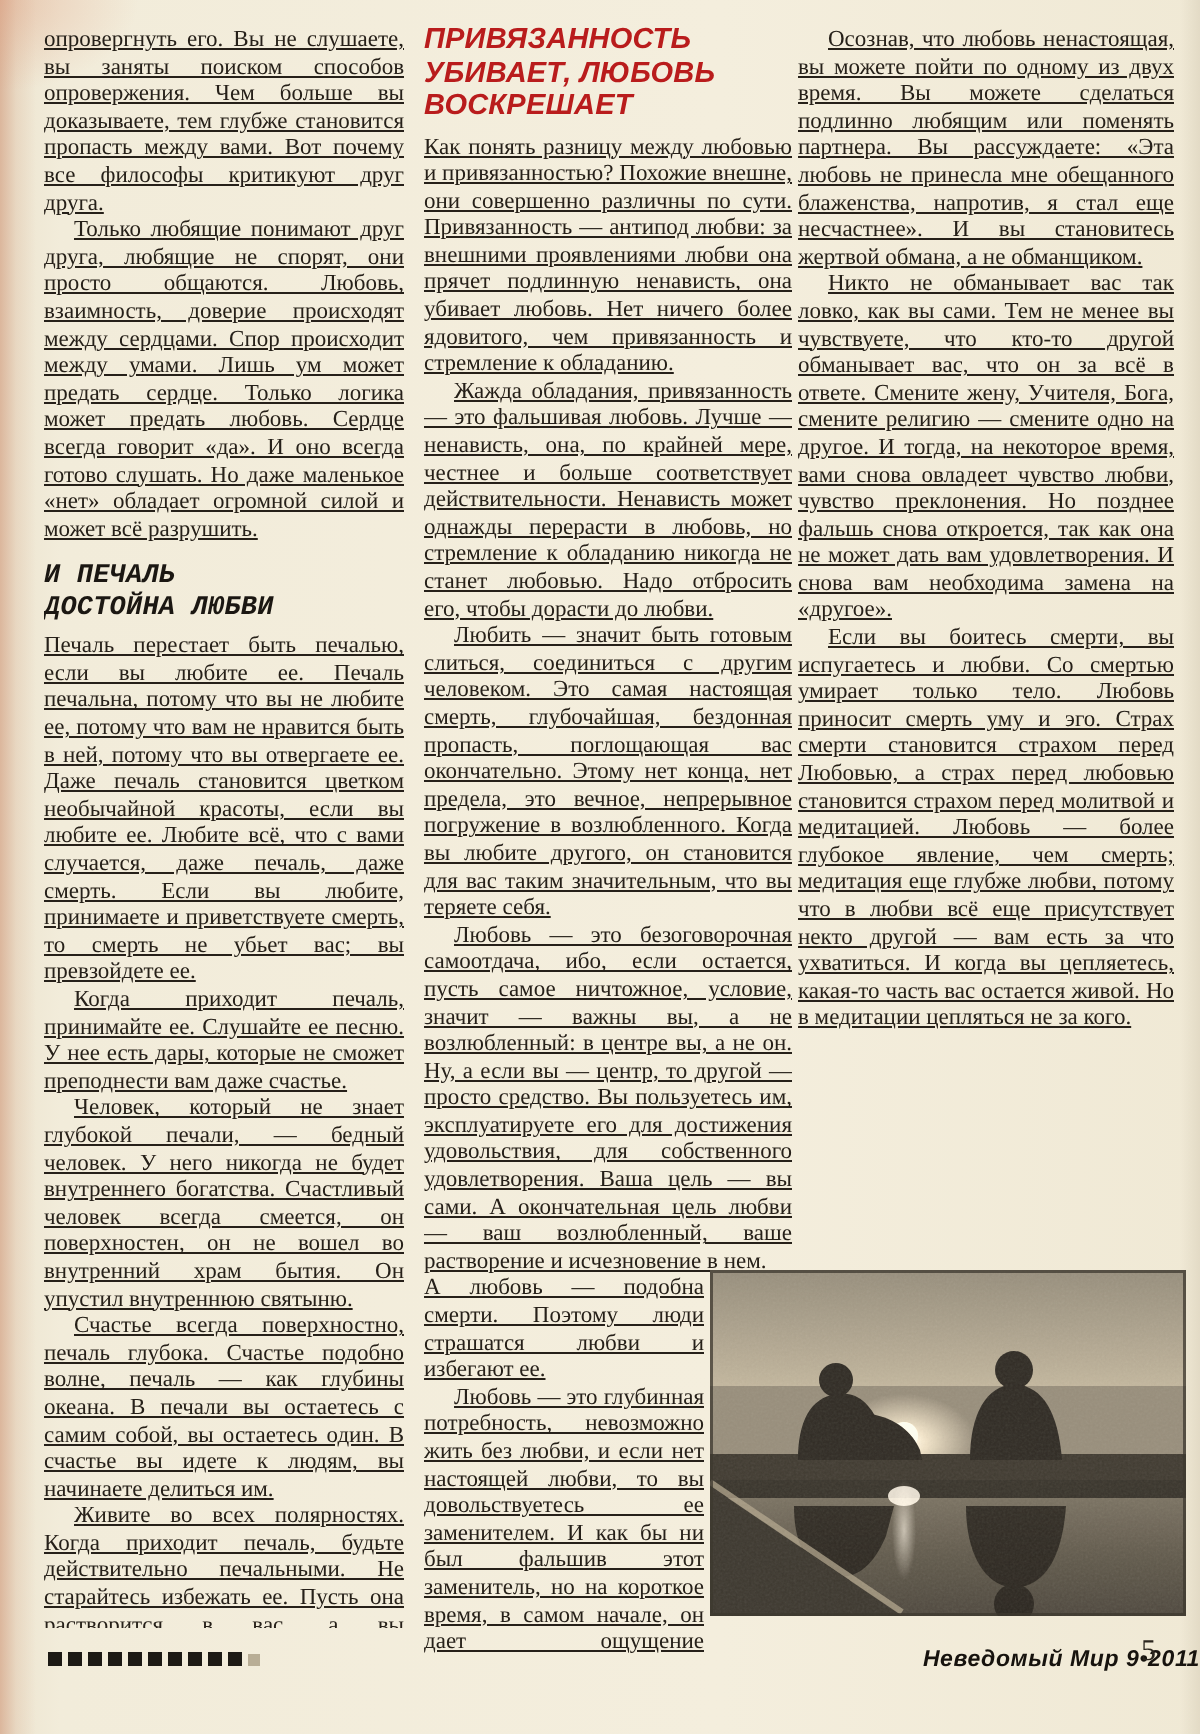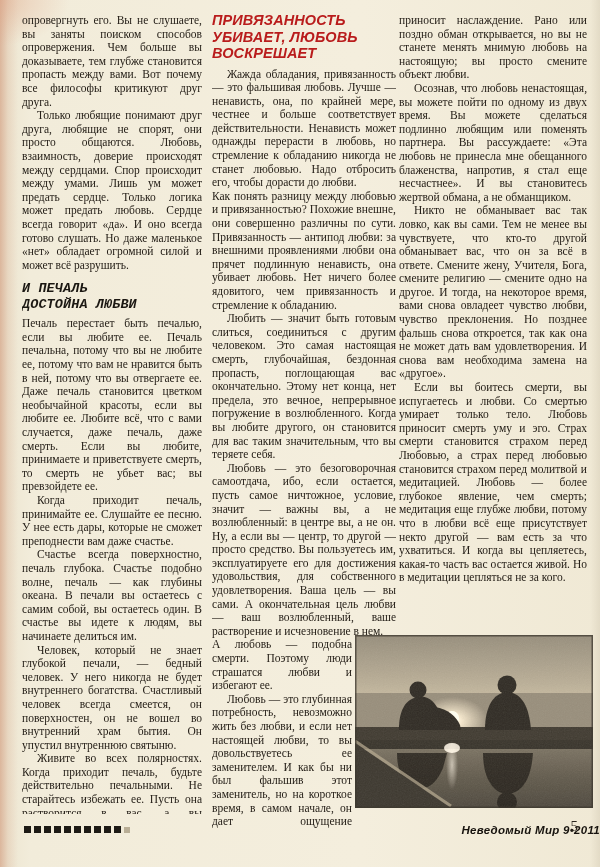--- a/index.html
+++ b/index.html
@@ -13,21 +13,21 @@
     background:linear-gradient(90deg,rgba(203,137,106,.50),rgba(203,137,106,.16) 45%,rgba(203,137,106,0) 100%);}
   .edge-corner{position:absolute;left:0;top:0;width:70px;height:46px;
     background:radial-gradient(ellipse at 0 0,rgba(222,160,130,.45),rgba(222,160,130,0) 70%);}
   .edge-right{position:absolute;right:0;top:0;bottom:0;width:10px;
     background:linear-gradient(270deg,rgba(110,92,62,.10),rgba(110,92,62,0));}
   .col{position:absolute;font-size:11.5px;line-height:13.6px;text-align:justify;text-justify:inter-word;}
   .col1{left:22px;top:14px;width:180px;height:800px;overflow:hidden;}
   .col2{left:212px;top:10px;width:184px;height:818px;overflow:hidden;}
   .col3{left:399px;top:14px;width:188px;height:620px;overflow:hidden;}
   .block{margin:0;}
-  .para{text-indent:15px;}
+  .para{text-indent:15px;text-decoration:underline;}
   .cont{text-indent:0;}
   .h1{font-family:Liberation Mono, monospace;font-weight:bold;font-style:italic;
       font-size:13.5px;line-height:15.5px;white-space:pre-line;text-align:left;
       margin:9px 0 5px;letter-spacing:.1px;color:#1b1712;}
   .h2{font-family:"Liberation Sans",sans-serif;font-weight:bold;font-style:italic;
       font-size:14.5px;line-height:16.5px;white-space:pre-line;text-align:left;
       margin:2px 0 6px;letter-spacing:.1px;color:#b91c1c;}
   .narrow{width:140px;}
   .photo{position:absolute;left:355px;top:635px;width:238px;height:173px;
     filter:sepia(.28) saturate(.85) contrast(.98);
@@ -50,43 +50,42 @@
   <div class="edge-corner"></div>
   <div class="edge-right"></div>
 
   <div class="col col1">
       <div class="block para cont">опровергнуть его. Вы не слушаете, вы заняты поиском способов опровержения. Чем больше вы доказываете, тем глубже становится пропасть между вами. Вот почему все философы критикуют друг друга.</div>
       <div class="block para">Только любящие понимают друг друга, любящие не спорят, они просто общаются. Любовь, взаимность, доверие происходят между сердцами. Спор происходит между умами. Лишь ум может предать сердце. Только логика может предать любовь. Сердце всегда говорит «да». И оно всегда готово слушать. Но даже маленькое «нет» обладает огромной силой и может всё разрушить.</div>
       <div class="block h1">И ПЕЧАЛЬ
 ДОСТОЙНА ЛЮБВИ</div>
       <div class="block para cont">Печаль перестает быть печалью, если вы любите ее. Печаль печальна, потому что вы не любите ее, потому что вам не нравится быть в ней, потому что вы отвергаете ее. Даже печаль становится цветком необычайной красоты, если вы любите ее. Любите всё, что с вами случается, даже печаль, даже смерть. Если вы любите, принимаете и приветствуете смерть, то смерть не убьет вас; вы превзойдете ее.</div>
       <div class="block para">Когда приходит печаль, принимайте ее. Слушайте ее песню. У нее есть дары, которые не сможет преподнести вам даже счастье.</div>
+      <div class="block para">Человек, который не знает глубокой печали, — бедный человек. У него никогда не будет внутреннего богатства. Счастливый человек всегда смеется, он поверхностен, он не вошел во внутренний храм бытия. Он упустил внутреннюю святыню.</div>
       <div class="block para">Счастье всегда поверхностно, печаль глубока. Счастье подобно волне, печаль — как глубины океана. В печали вы остаетесь с самим собой, вы остаетесь один. В счастье вы идете к людям, вы начинаете делиться им.</div>
-      <div class="block para">Человек, который не знает глубокой печали, — бедный человек. У него никогда не будет внутреннего богатства. Счастливый человек всегда смеется, он поверхностен, он не вошел во внутренний храм бытия. Он упустил внутреннюю святыню.</div>
       <div class="block para">Живите во всех полярностях. Когда приходит печаль, будьте действительно печальными. Не старайтесь избежать ее. Пусть она растворится в вас, а вы растворитесь в ней.</div>
     </div>
 
   <div class="col col2">
     <div>
         <div class="block h2">ПРИВЯЗАННОСТЬ
 УБИВАЕТ, ЛЮБОВЬ
 ВОСКРЕШАЕТ</div>
+        <div class="block para cont">Как понять разницу между любовью и привязанностью? Похожие внешне, они совершенно различны по сути. Привязанность — антипод любви: за внешними проявлениями любви она прячет подлинную ненависть, она убивает любовь. Нет ничего более ядовитого, чем привязанность и стремление к обладанию.</div>
         <div class="block para">Жажда обладания, привязанность — это фальшивая любовь. Лучше — ненависть, она, по крайней мере, честнее и больше соответствует действительности. Ненависть может однажды перерасти в любовь, но стремление к обладанию никогда не станет любовью. Надо отбросить его, чтобы дорасти до любви.</div>
-        <div class="block para cont">Как понять разницу между любовью и привязанностью? Похожие внешне, они совершенно различны по сути. Привязанность — антипод любви: за внешними проявлениями любви она прячет подлинную ненависть, она убивает любовь. Нет ничего более ядовитого, чем привязанность и стремление к обладанию.</div>
         <div class="block para">Любить — значит быть готовым слиться, соединиться с другим человеком. Это самая настоящая смерть, глубочайшая, бездонная пропасть, поглощающая вас окончательно. Этому нет конца, нет предела, это вечное, непрерывное погружение в возлюбленного. Когда вы любите другого, он становится для вас таким значительным, что вы теряете себя.</div>
         <div class="block para">Любовь — это безоговорочная самоотдача, ибо, если остается, пусть самое ничтожное, условие, значит — важны вы, а не возлюбленный: в центре вы, а не он. Ну, а если вы — центр, то другой — просто средство. Вы пользуетесь им, эксплуатируете его для достижения удовольствия, для собственного удовлетворения. Ваша цель — вы сами. А окончательная цель любви — ваш возлюбленный, ваше растворение и исчезновение в нем.</div>
       </div>
     <div class="narrow">
         <div class="block para cont">А любовь — подобна смерти. Поэтому люди страшатся любви и избегают ее.</div>
         <div class="block para">Любовь — это глубинная потребность, невозможно жить без любви, и если нет настоящей любви, то вы довольствуетесь ее заменителем. И как бы ни был фальшив этот заменитель, но на короткое время, в самом начале, он дает ощущение влюбленности. Даже фальшивка</div>
       </div>
   </div>
 
   <div class="col col3">
-      <div class="block para cont">приносит наслаждение. Рано или поздно обман открывается, но вы не станете менять мнимую любовь на настоящую; вы просто смените объект любви.</div>
       <div class="block para">Осознав, что любовь ненастоящая, вы можете пойти по одному из двух время. Вы можете сделаться подлинно любящим или поменять партнера. Вы рассуждаете: «Эта любовь не принесла мне обещанного блаженства, напротив, я стал еще несчастнее». И вы становитесь жертвой обмана, а не обманщиком.</div>
       <div class="block para">Никто не обманывает вас так ловко, как вы сами. Тем не менее вы чувствуете, что кто-то другой обманывает вас, что он за всё в ответе. Смените жену, Учителя, Бога, смените религию — смените одно на другое. И тогда, на некоторое время, вами снова овладеет чувство любви, чувство преклонения. Но позднее фальшь снова откроется, так как она не может дать вам удовлетворения. И снова вам необходима замена на «другое».</div>
       <div class="block para">Если вы боитесь смерти, вы испугаетесь и любви. Со смертью умирает только тело. Любовь приносит смерть уму и эго. Страх смерти становится страхом перед Любовью, а страх перед любовью становится страхом перед молитвой и медитацией. Любовь — более глубокое явление, чем смерть; медитация еще глубже любви, потому что в любви всё еще присутствует некто другой — вам есть за что ухватиться. И когда вы цепляетесь, какая-то часть вас остается живой. Но в медитации цепляться не за кого.</div>
     </div>
 
   <div class="photo">
     <svg width="238" height="173" viewBox="0 0 238 173" xmlns="http://www.w3.org/2000/svg">
       <defs>
         <linearGradient id="sky" x1="0" y1="0" x2="0" y2="1">
           <stop offset="0" stop-color="#8d8677"></stop>

